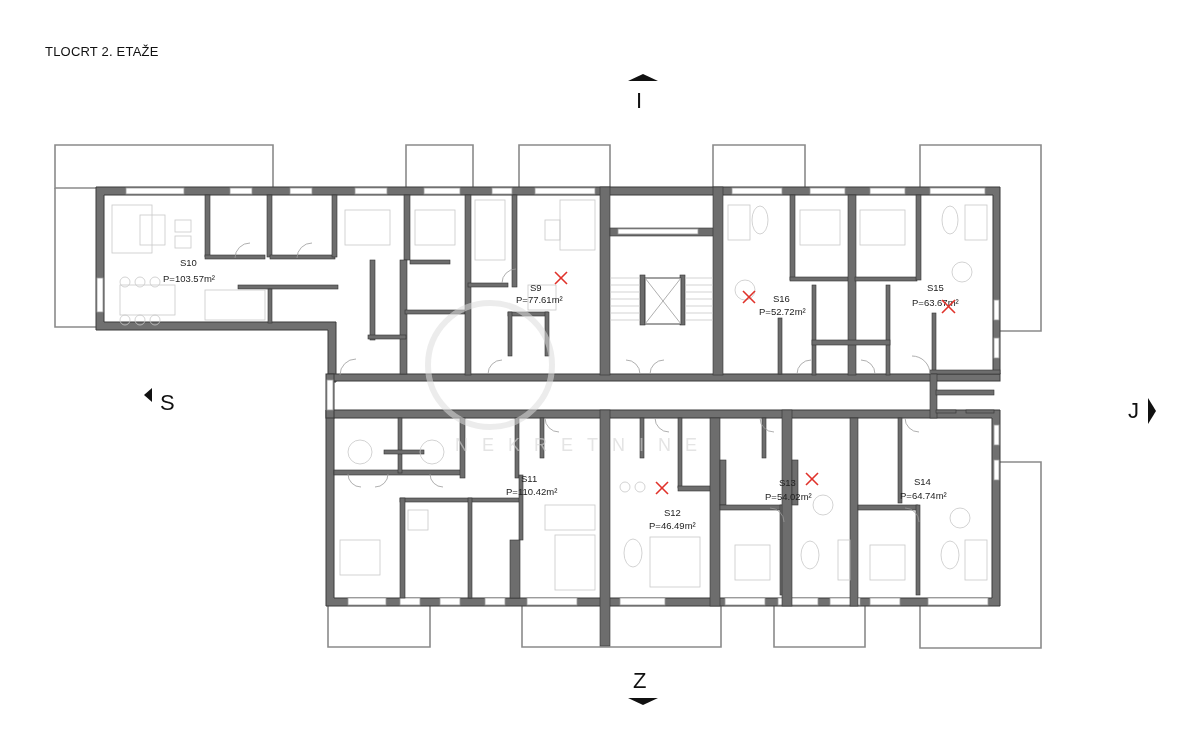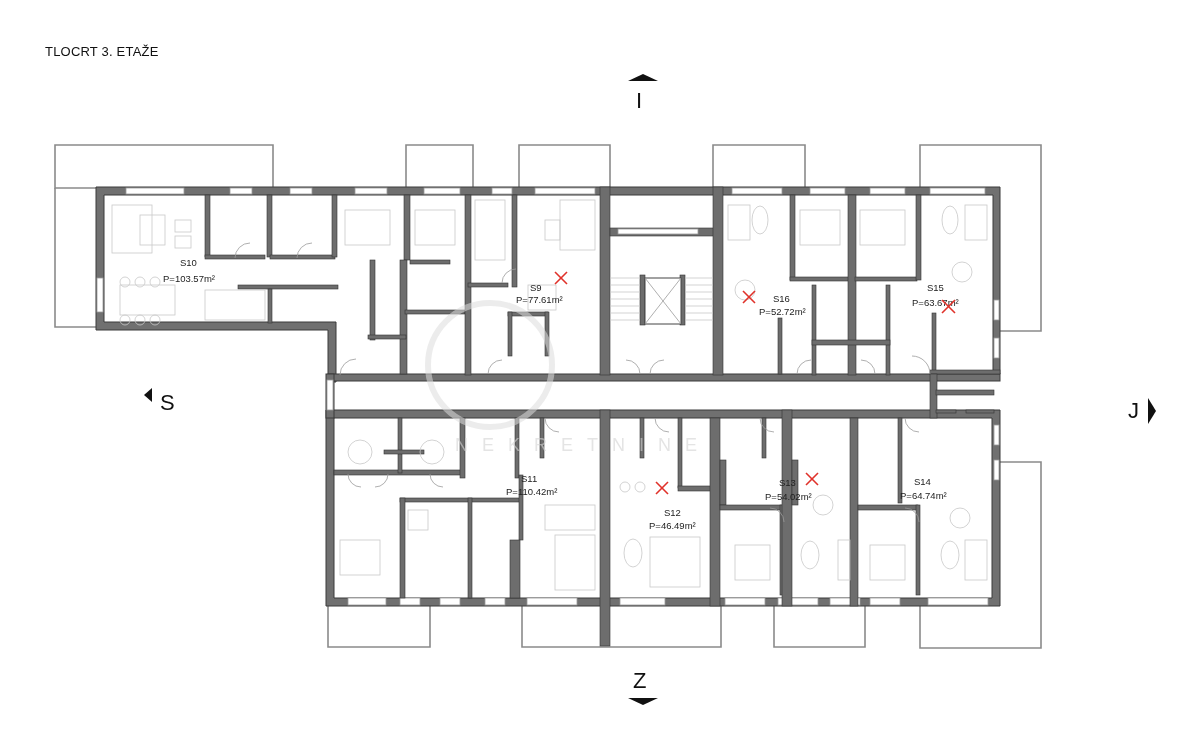--- a/index.html
+++ b/index.html
@@ -15,21 +15,21 @@
   .cross { stroke: #e0322a; stroke-width: 1.6; }
   .lbl { font-size: 9.5px; fill: #222; font-family: "Liberation Sans", sans-serif; }
   .compass { position: absolute; font-size: 22px; color: #111; font-family: "Liberation Sans", sans-serif; }
   .wm { fill: none; stroke: rgba(220,220,220,0.55); stroke-width: 6; }
   .wmtext { font-size: 18px; fill: rgba(210,210,210,0.6); letter-spacing: 14px; font-family: "Liberation Sans", sans-serif; }
   .arrow { fill: #111; }
 </style>
 </head>
 <body>
 
-<div class="title">TLOCRT 3. ETAŽE</div>
+<div class="title">TLOCRT 2. ETAŽE</div>
 
 <div class="compass" style="left:636px;top:88px;">
   <span>I</span>
 </div>
 <div class="compass" style="left:160px;top:390px;">
   <span>S</span>
 </div>
 <div class="compass" style="left:1128px;top:398px;">
   <span>J</span>
 </div>

